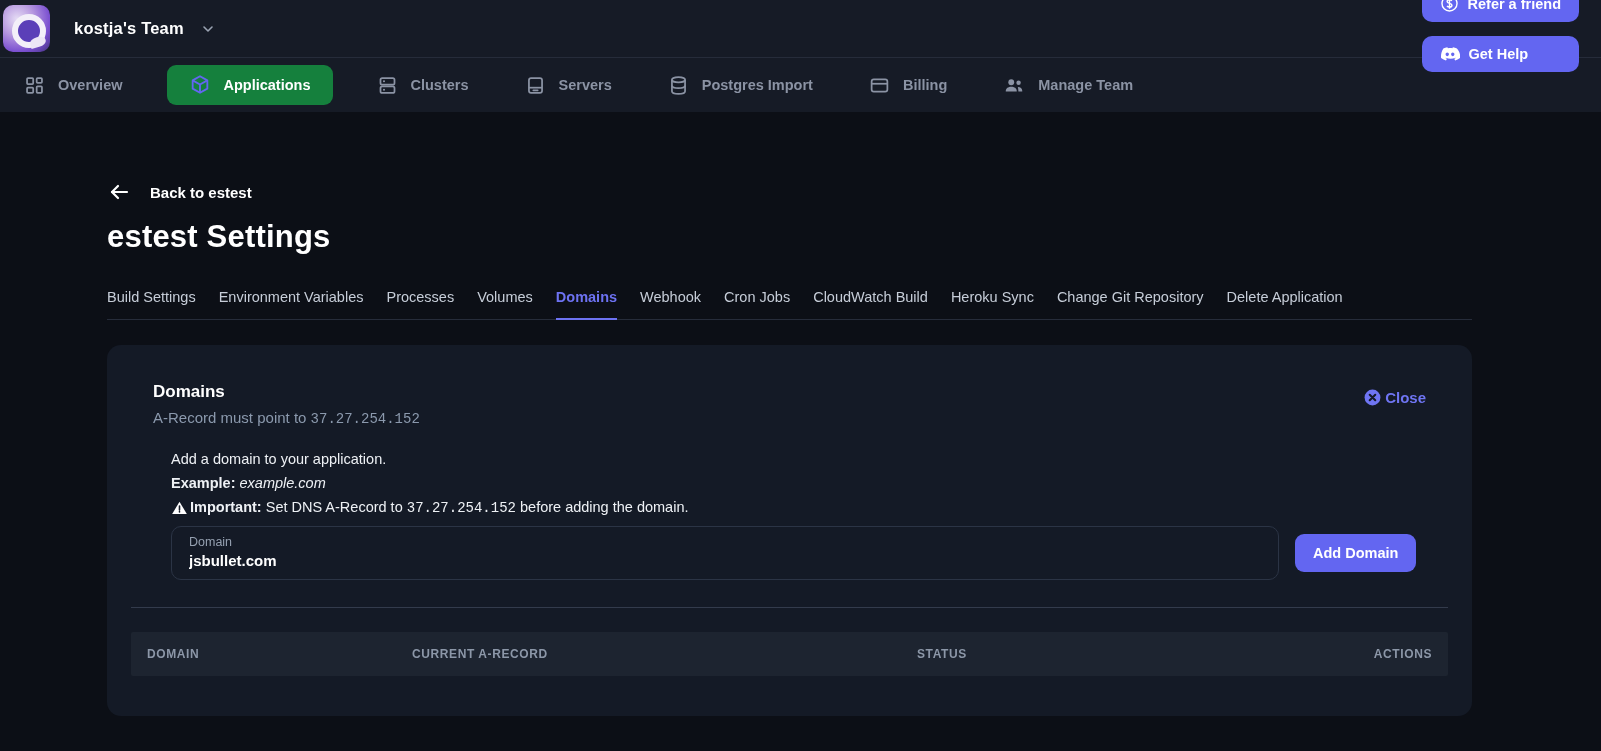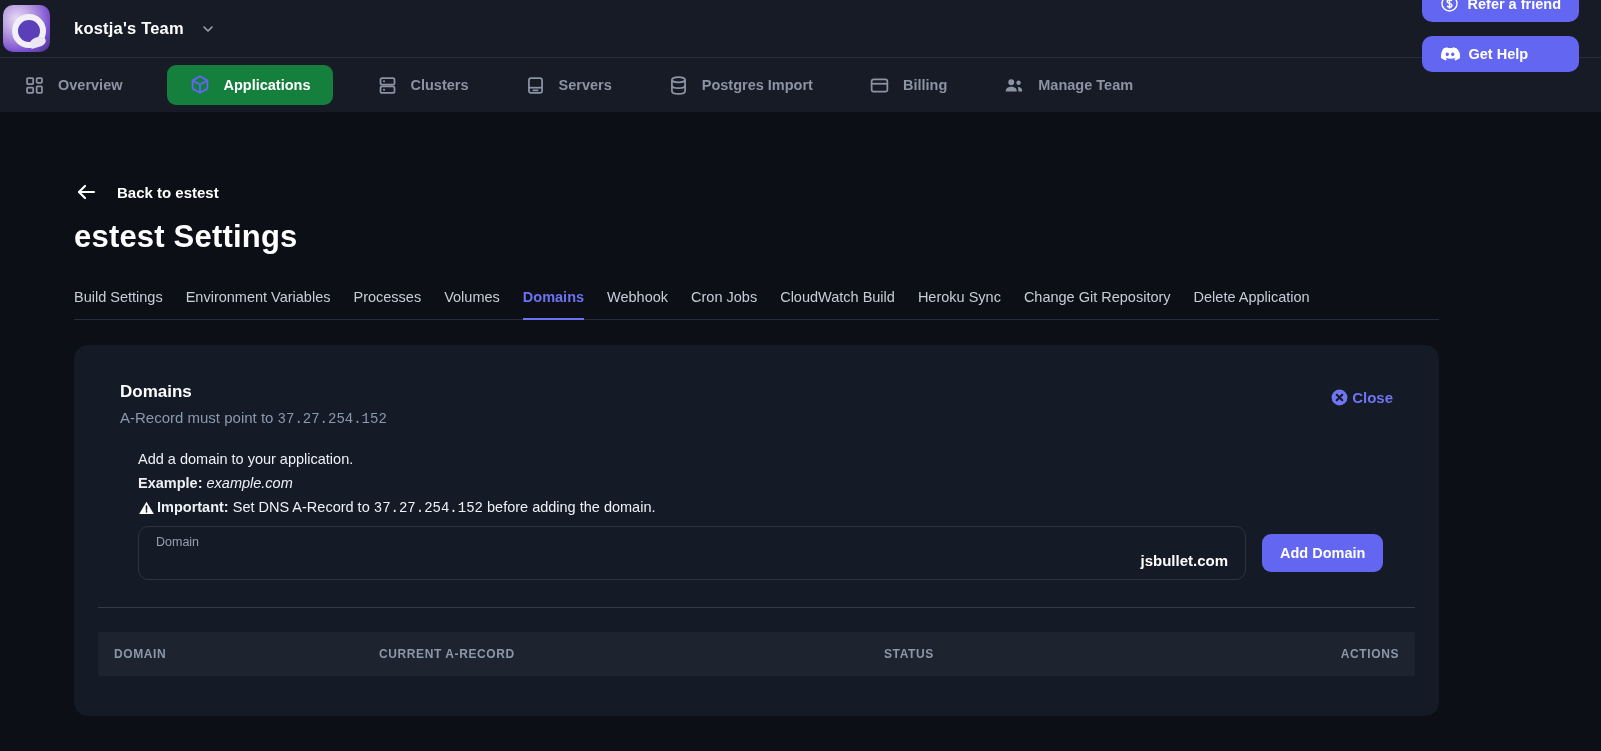--- a/index.html
+++ b/index.html
@@ -47,21 +47,21 @@
   .nav-item {
     display:flex; align-items:center; gap:13px; cursor:pointer;
     color:#8b93a4; font-size:14.5px; font-weight:bold;
     padding:9px 12px; border-radius:9px;
   }
   .nav-item.active { background:#15803d; color:#fff; padding:9px 22px; }
   .nav-item.active .nav-icon { color:#6366f1; }
   .nav-icon { color:#8b93a4; }
 
   
-  .main { padding:68px 0 0 74px; }
+  .main { padding:68px 0 0 107px; }
   .back-row { display:flex; align-items:center; gap:19px; cursor:pointer; }
   .back-row .back-label { font-size:15px; font-weight:bold; color:#fff; }
   .page-title { margin-top:15px; font-size:31px; font-weight:bold; color:#fff; letter-spacing:0.2px; }
 
   .tabs {
     margin-top:34px; width:1365px; display:flex; gap:23px;
     border-bottom:1px solid #262c3a;
   }
   .tab {
     padding-bottom:13px; font-size:14.5px; color:#c6cdd8; cursor:pointer; white-space:nowrap;
@@ -93,21 +93,20 @@
   .input-row { margin-top:10px; display:flex; align-items:center; gap:16px; }
   .input-box {
     width:1108px; border:1px solid #2b3445; border-radius:10px;
     padding:8px 17px 9px 17px; background:transparent; cursor:text;
   }
   .input-label { font-size:12.5px; color:#95a0b0; }
   .input-box input {
     width:100%; background:transparent; border:none; outline:none;
     color:#fff; font-size:15px; font-weight:bold; margin-top:3px;
     font-family:"Liberation Sans", sans-serif;
-    text-align:right;
   }
   .add-btn {
     background:#6366f1; color:#fff; border:none; border-radius:9px;
     height:38px; padding:0 18px; font-size:14.5px; font-weight:bold; cursor:pointer;
     font-family:"Liberation Sans", sans-serif;
   }
 
   .divider { margin-top:27px; border-top:1px solid #333b4c; width:100%; }
 
   .table-head {

